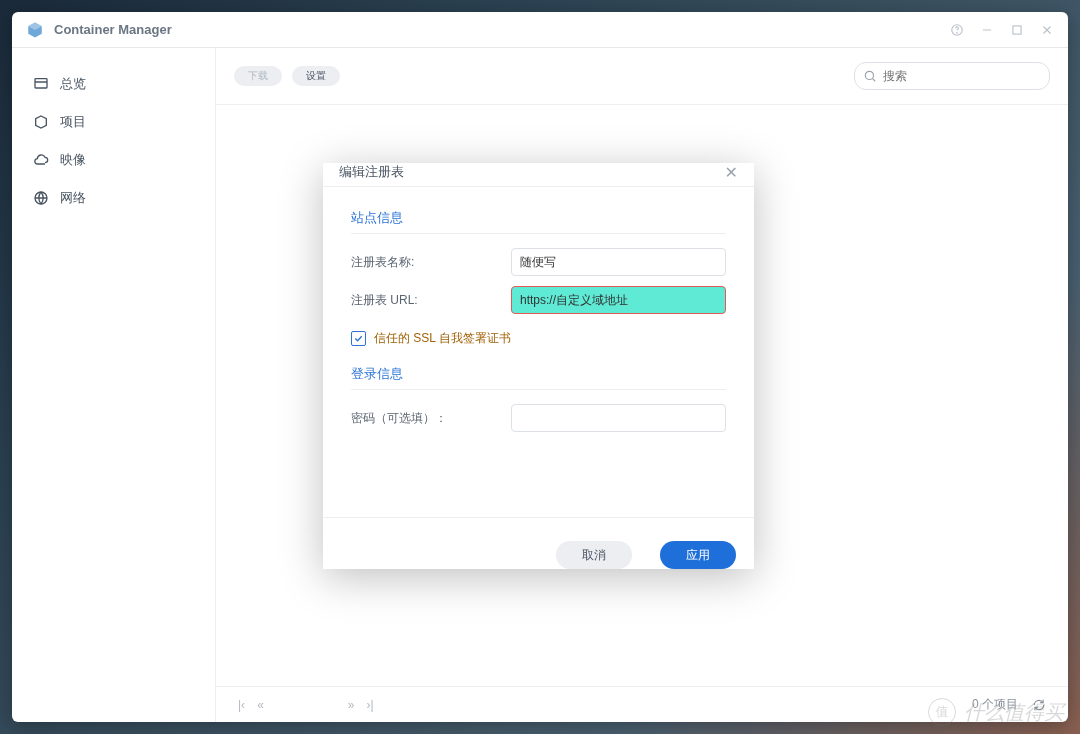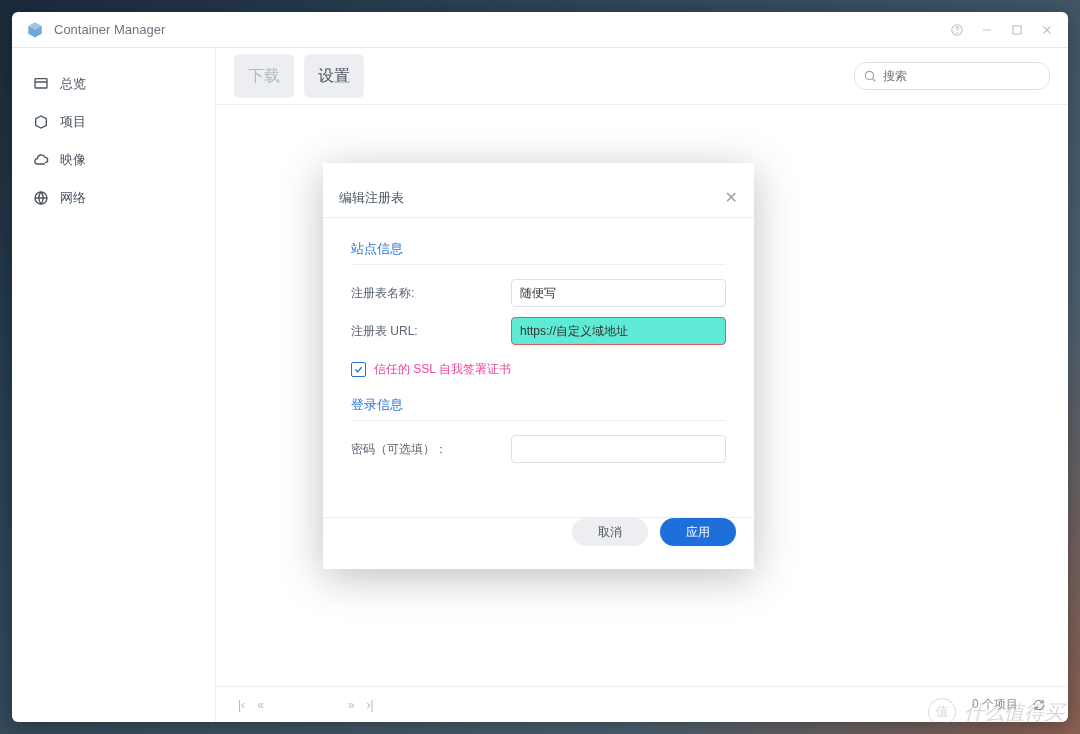--- a/index.html
+++ b/index.html
@@ -1,56 +1,56 @@
 <!DOCTYPE html>
 <html><head>
 <meta charset="utf-8">
 <style>
 *{box-sizing:border-box;margin:0;padding:0;font-family:"Helvetica Neue",Arial,"Microsoft YaHei",sans-serif}
 body{width:1080px;height:734px;background:linear-gradient(135deg,#1a2a3a 0%,#2a4050 25%,#3a5060 50%,#4a6070 75%,#8a6050 100%);overflow:hidden;position:relative}
 .window{position:absolute;left:12px;top:12px;width:1056px;height:710px;background:#fff;border-radius:6px;box-shadow:0 4px 20px rgba(0,0,0,0.3);display:flex;flex-direction:column;overflow:hidden}
 .titlebar{height:36px;display:flex;align-items:center;padding:0 14px;border-bottom:1px solid #e8e8e8}
 .app-icon{width:18px;height:18px;margin-right:10px}
-.app-title{font-size:13px;color:#6b7683;font-weight:400;flex:1}
+.app-title{font-size:13px;color:#6b7683;font-weight:700;flex:1}
 .win-controls{display:flex;gap:16px;color:#bdc3ca}
 .win-btn{width:14px;height:14px;display:flex;align-items:center;justify-content:center;cursor:pointer}
 .body{flex:1;display:flex;overflow:hidden}
 .sidebar{width:204px;padding:18px 8px;border-right:1px solid #eceef0}
 .nav-item{display:flex;align-items:center;height:36px;padding:0 12px;border-radius:6px;color:#4a5562;font-size:13px;cursor:pointer;margin-bottom:2px}
 .nav-item.active{background:#e9f2fb;color:#2b73d6}
 .nav-icon{width:18px;height:18px;margin-right:10px;display:flex;align-items:center;justify-content:center}
 .main{flex:1;display:flex;flex-direction:column;position:relative}
 .toolbar{height:56px;display:flex;align-items:center;padding:0 18px;gap:10px}
-.tb-btn{height:44px;padding:0 14px;background:#eceef1;border:none;border-radius:6px;color:#4a5562;font-size:16px;cursor:pointer}
+.tb-btn{height:20px;padding:0 14px;background:#eceef1;border:none;border-radius:11px;color:#4a5562;font-size:10px;cursor:pointer}
 .tb-btn.disabled{color:#b3bac2;cursor:default}
 .spacer{flex:1}
 .search{width:196px;height:28px;border:1px solid #dde1e6;border-radius:12px;display:flex;align-items:center;padding:0 8px}
 .search input{border:none;outline:none;font-size:12px;flex:1;color:#555}
 .search-icon{width:14px;height:14px;margin-right:6px;color:#9aa3ad}
 .content{flex:1;position:relative}
 .divider{position:absolute;left:0;top:0;right:0;height:1px;background:#eceef0}
 .footer{height:36px;border-top:1px solid #eceef0;display:flex;align-items:center;padding:0 22px;color:#b3bac2;font-size:12px}
 .pager{display:flex;gap:12px}
 .pager span{cursor:pointer}
 .footer .spacer{flex:1}
 .count{color:#8a929b}
 .reload-icon{margin-left:14px;width:14px;height:14px;color:#8a929b;cursor:pointer}
 .modal{position:absolute;left:323px;top:163px;width:431px;height:406px;background:#fff;box-shadow:0 8px 40px rgba(0,0,0,0.25);display:flex;flex-direction:column}
-.modal-head{height:55px;display:flex;align-items:flex-end;padding:10px 16px;border-bottom:1px solid #eceef0;font-size:13px;color:#4a5562}
+.modal-head{height:24px;display:flex;align-items:flex-start;padding:0 16px;border-bottom:1px solid #eceef0;font-size:13px;color:#4a5562}
 .modal-close{margin-left:auto;color:#9aa3ad;cursor:pointer;font-size:16px}
 .modal-body{flex:1;padding:16px 28px;overflow:auto}
 .sect{color:#2b73d6;font-size:13px;margin:6px 0 4px}
 .hr{height:1px;background:#eceef0;margin:6px 0 14px}
 .row{display:flex;align-items:center;margin-bottom:10px}
 .lbl{width:160px;font-size:12px;color:#5a6470}
 .inp{flex:1;height:28px;border:1px solid #dde1e6;border-radius:4px;padding:8px 8px;font-size:12px;color:#333;outline:none}
 .inp.err{border-color:#e05a5a;background:#5eead4}
-.chkrow{display:flex;align-items:center;font-size:12px;color:#ec4899;margin:16px 0 18px}
+.chkrow{display:flex;align-items:center;font-size:12px;color:#a16207;margin:16px 0 18px}
 .chk{width:15px;height:15px;border:1px solid #2b73d6;border-radius:2px;margin-right:8px;display:flex;align-items:center;justify-content:center;color:#2b73d6}
-.modal-foot{height:52px;border-top:1px solid #eceef0;display:flex;align-items:flex-start;justify-content:flex-end;padding:0 18px;gap:12px}
+.modal-foot{height:52px;border-top:1px solid #eceef0;display:flex;align-items:flex-end;justify-content:flex-end;padding:0 18px;gap:28px}
 .btn{height:28px;padding:0 26px;border-radius:14px;border:none;font-size:12px;cursor:pointer}
 .btn-cancel{background:#eceef1;color:#4a5562}
 .btn-apply{background:#1e6fd9;color:#fff}
 .watermark{position:absolute;right:16px;bottom:8px;color:rgba(120,120,120,0.28);font-size:20px;font-style:italic;font-weight:300;display:flex;align-items:center;gap:8px;pointer-events:none}
 .watermark .circle{width:28px;height:28px;border:1px solid rgba(120,120,120,0.28);border-radius:50%;display:flex;align-items:center;justify-content:center;font-size:13px;font-style:normal}
 </style>
 </head>
 <body>
 
 <div class="window">

